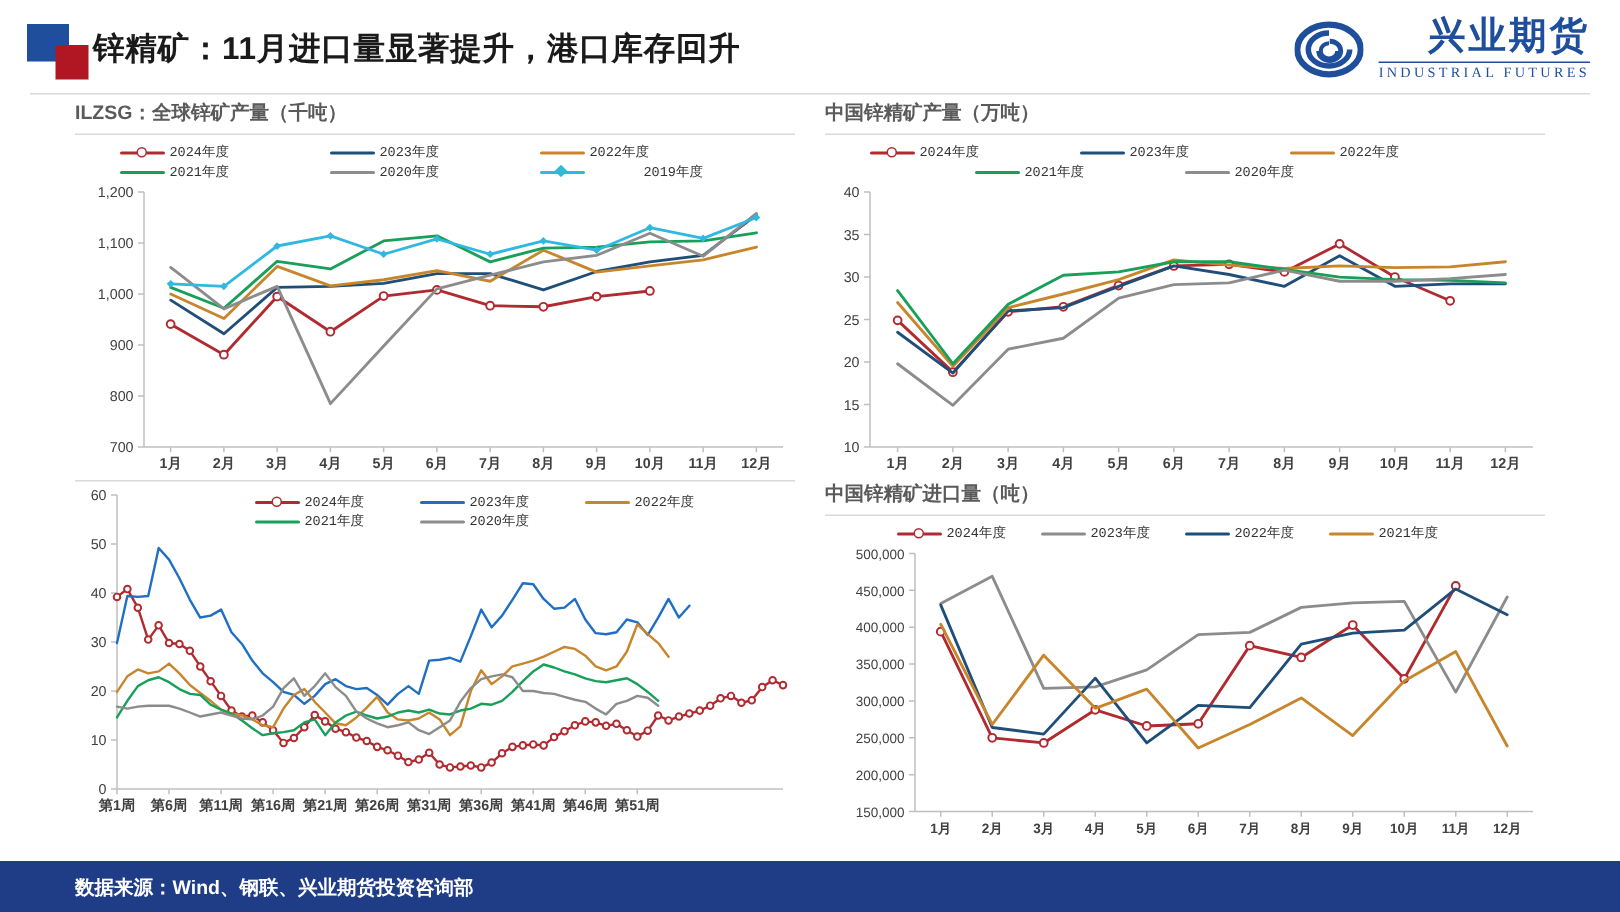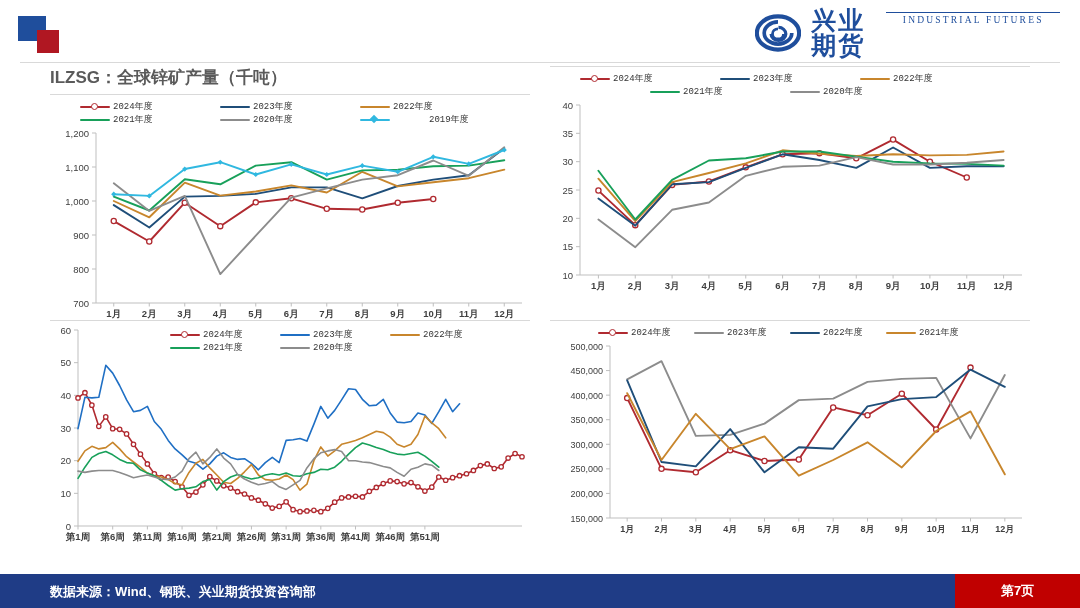--- a/index.html
+++ b/index.html
@@ -18,29 +18,29 @@
   .logo-red  { position:absolute; left:19px; top:14px; width:22px; height:23px; background:#b01722; }
   .deck-title {
     position:absolute; left:62px; top:18px;
     font-size:21px; font-weight:bold; color:#1a1a1a;
     letter-spacing:0.5px; white-space:nowrap;
   }
   .header-rule { position:absolute; left:20px; top:62px; width:1040px; height:1px; background:#d9d9d9; }
 
   .brand { position:absolute; right:20px; top:8px; height:50px; display:flex; align-items:center; gap:10px; }
   .brand-swirl { width:46px; height:46px; }
-  .brand-txt { display:flex; flex-direction:row; align-items:flex-start; line-height:1; }
+  .brand-txt { display:flex; flex-direction:column; align-items:flex-end; line-height:1; }
   .brand-cn { font-size:25px; font-weight:bold; color:#1f4e9c; letter-spacing:2px; }
   .brand-en { font-size:9.5px; color:#1f4e9c; letter-spacing:2.2px; margin-top:4px;
               border-top:1px solid #1f4e9c; padding-top:3px; width:100%; text-align:center;
               font-family:"Liberation Serif","DejaVu Serif",serif; }
 
   
   .panel { position:absolute; }
-  .panel-title { font-size:17px; color:#5a5a5a; font-weight:bold; margin-bottom:5px; white-space:nowrap; }
+  .panel-title { font-size:13px; color:#5a5a5a; font-weight:bold; margin-bottom:5px; white-space:nowrap; }
   .panel-rule { height:1px; background:#d9d9d9; margin-bottom:3px; }
   .chart-box { position:relative; background:#fff; }
 
   .legend { display:flex; flex-wrap:wrap; justify-content:center; gap:0px 0px;
             font-size:9px; color:#333; padding:2px 0 1px 0; }
   .legend-item { display:flex; align-items:center; gap:3px; }
   .legend-swatch { position:relative; width:30px; height:10px; display:inline-block; }
   .legend-swatch i { position:absolute; left:0; top:4px; width:30px; height:2.4px; display:block; border-radius:1px; }
   .legend-swatch .mk { position:absolute; left:11px; top:1.2px; width:7px; height:7px;
                        border-radius:50%; background:#fff; border:1.4px solid #a8232b; }
@@ -63,20 +63,21 @@
 </head>
 <body>
 
 <div class="page">
 
   <div class="header">
     <div class="logo-mark">
       <div class="logo-blue"></div>
       <div class="logo-red"></div>
     </div>
+    <div class="deck-title">锌精矿：11月进口量显著提升，港口库存回升</div>
     <div class="header-rule"></div>
 
     <div class="brand">
       <svg class="brand-swirl" viewBox="0 0 100 100">
         <g fill="none" stroke="#1f4e9c">
           <ellipse cx="50" cy="50" rx="46" ry="36" stroke-width="9"></ellipse>
           <path d="M80 50a30 24 0 1 1-30-24" stroke-width="8"></path>
           <path d="M35 52a16 14 0 1 0 16-14" stroke-width="7"></path>
           <path d="M62 52a12 11 0 1 1-12-11" stroke-width="6"></path>
         </g>
@@ -197,20 +198,21 @@
           <polygon points="312.25,36.039999999999985 314.85,38.639999999999986 312.25,41.23999999999999 309.65,38.639999999999986" fill="#30b8e0"></polygon>
           <polygon points="347.75,42.15999999999999 350.35,44.75999999999999 347.75,47.35999999999999 345.15,44.75999999999999" fill="#30b8e0"></polygon>
           <polygon points="383.25,27.20000000000001 385.85,29.80000000000001 383.25,32.40000000000001 380.65,29.80000000000001" fill="#30b8e0"></polygon>
           <polygon points="418.75,34.339999999999996 421.35,36.94 418.75,39.54 416.15,36.94" fill="#30b8e0"></polygon>
           <polygon points="454.25,20.4 456.85,23 454.25,25.6 451.65,23" fill="#30b8e0"></polygon>
         </svg>
       </div>
   </div>
 
   <div class="panel" style="left:550px; top:66px; width:480px;">
+    <div class="panel-title">中国锌精矿产量（万吨）</div>
     <div class="panel-rule"></div>
     <div class="legend" id="lg1" style="width: 100%;">
         <div class="legend-item" style="width: 140px;">
           <span class="legend-swatch">
             <i style="background: rgb(176, 42, 48);"></i>
             <span class="mk" style="border-color: rgb(176, 42, 48);"></span>
           </span>
           <span class="legend-label">2024年度</span>
         </div>
         <div class="legend-item" style="width: 140px;">
@@ -443,20 +445,21 @@
             <span class="legend-swatch">
               <i style="background: rgb(140, 140, 140);"></i>
             </span>
             <span class="legend-label">2020年度</span>
           </div>
         </div>
       </div>
   </div>
 
   <div class="panel" style="left:550px; top:320px; width:480px;">
+    <div class="panel-title">中国锌精矿进口量（吨）</div>
     <div class="panel-rule"></div>
     <div class="legend" id="lg3" style="width: 100%;">
         <div class="legend-item" style="width: 96px;">
           <span class="legend-swatch">
             <i style="background: rgb(176, 42, 48);"></i>
             <span class="mk" style="border-color: rgb(176, 42, 48);"></span>
           </span>
           <span class="legend-label">2024年度</span>
         </div>
         <div class="legend-item" style="width: 96px;">
@@ -537,16 +540,15 @@
           <path d="M77.2 39.4 L111.5 21.2 L145.8 95.9 L180.2 94.9 L214.5 83.6 L248.8 60.1 L283.2 58.6 L317.5 41.9 L351.8 38.9 L386.2 37.9 L420.5 98.4 L454.8 35.0" fill="none" stroke="#8c8c8c" stroke-width="1.9" stroke-linejoin="round" stroke-linecap="round"></path>
           <path d="M77.2 40.4 L111.5 122.0 L145.8 126.4 L180.2 89.1 L214.5 132.3 L248.8 107.2 L283.2 108.7 L317.5 66.4 L351.8 59.1 L386.2 57.1 L420.5 29.6 L454.8 46.8" fill="none" stroke="#1f4e79" stroke-width="1.9" stroke-linejoin="round" stroke-linecap="round"></path>
           <path d="M77.2 53.2 L111.5 120.0 L145.8 73.8 L180.2 109.2 L214.5 96.4 L248.8 135.7 L283.2 120.0 L317.5 102.3 L351.8 127.4 L386.2 91.0 L420.5 71.4 L454.8 134.3" fill="none" stroke="#c8862c" stroke-width="1.9" stroke-linejoin="round" stroke-linecap="round"></path>
         </svg>
       </div>
   </div>
 
   <div class="footer-strip"></div>
   <div class="footer">
     <div class="footer-src">数据来源：Wind、钢联、兴业期货投资咨询部</div>
-    <div class="footer-page">第7页</div>
   </div>
 
 </div>
 
 </body></html>

